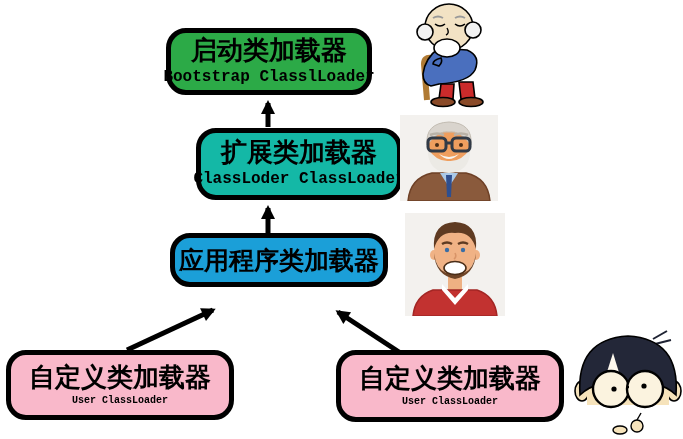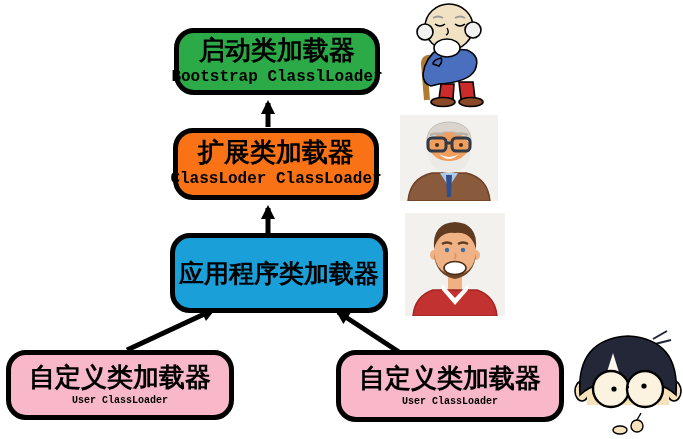--- a/index.html
+++ b/index.html
@@ -9,23 +9,23 @@
   }
   .arrows{position:absolute;left:0;top:0;width:683px;height:439px;pointer-events:none;}
   .node{
     position:absolute;box-sizing:border-box;border:5px solid #000;border-radius:20px;
     display:flex;flex-direction:column;align-items:center;justify-content:center;
     text-align:center;color:#000;
   }
   .node .zh{font-size:26px;font-weight:bold;line-height:1.15;white-space:nowrap;}
   .node .en{font-family:"Liberation Mono",monospace;font-weight:bold;font-size:16px;
             line-height:1.2;margin-top:2px;white-space:nowrap;}
-  .node-bootstrap  {left:174px;top:28px; width:206px;height:67px;background:#2caa47;}
-  .node-extension  {left:173px;top:128px;width:206px;height:72px;background:#f97316;}
-  .node-application{left:170px;top:233px;width:218px;height:80px;background:#1b9fd8;}
+  .node-bootstrap  {left:166px;top:28px; width:206px;height:67px;background:#2caa47;}
+  .node-extension  {left:196px;top:128px;width:206px;height:72px;background:#14b8a6;}
+  .node-application{left:170px;top:233px;width:218px;height:54px;background:#1b9fd8;}
   .node-application .zh{font-size:25px;}
   .node-user-left  {left:6px;  top:350px;width:228px;height:70px;background:#f9b8ca;}
   .node-user-right {left:336px;top:350px;width:228px;height:72px;background:#f9b8ca;}
   .node-user-left .en,.node-user-right .en{font-size:10px;}
   .figure{position:absolute;}
   .figure svg{display:block;width:100%;height:100%;}
   .fig-old-man   {left:396px;top:0px;  width:110px;height:110px;}
   .fig-senior-man{left:400px;top:115px;width:98px; height:86px;}
   .fig-young-man {left:404px;top:213px;width:102px;height:103px;}
   .fig-boy       {left:573px;top:327px;width:110px;height:112px;}

